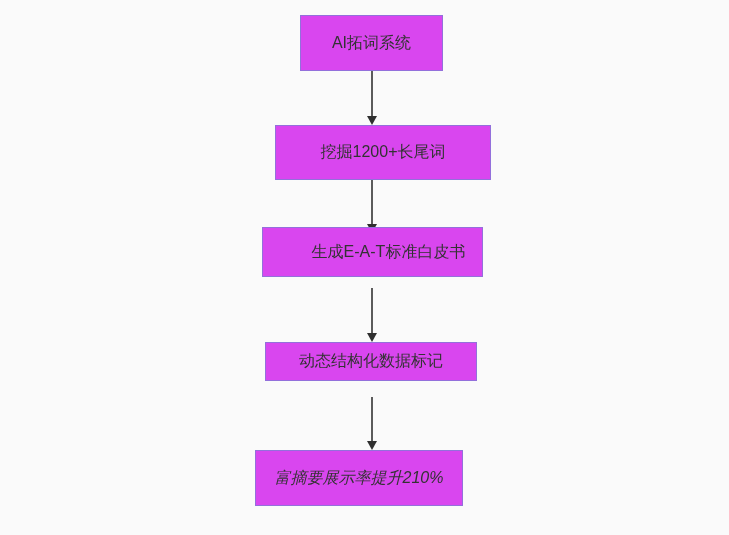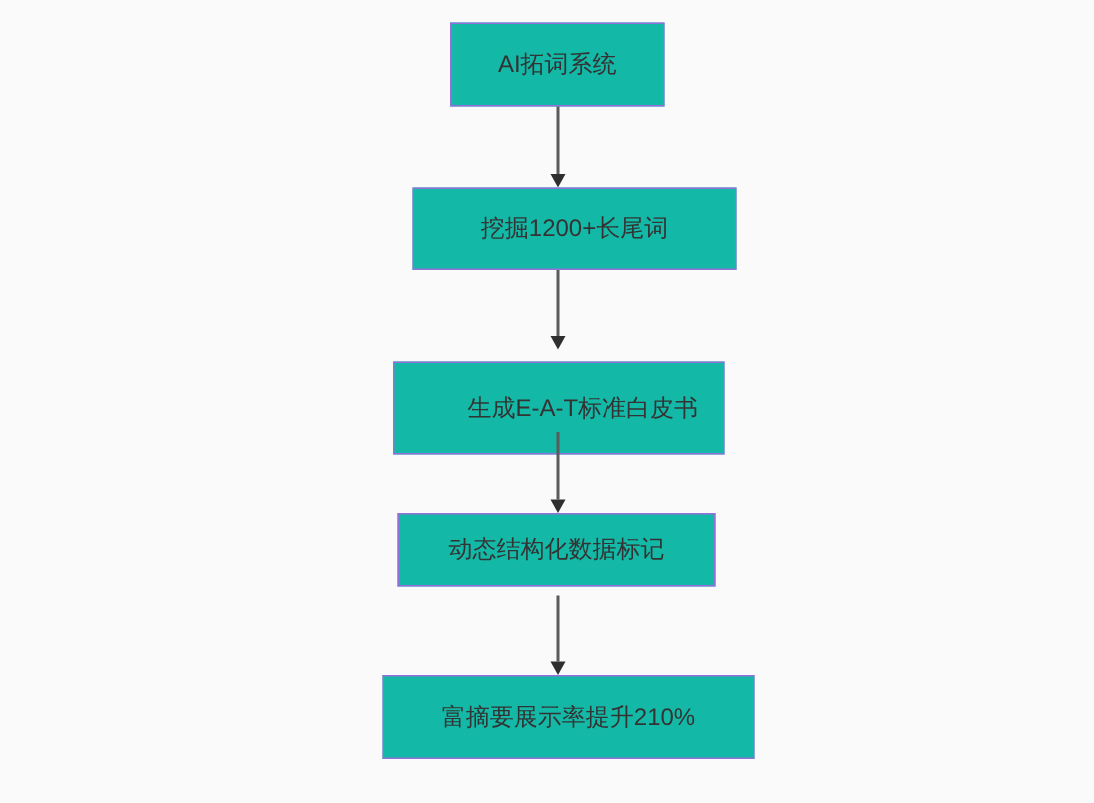--- a/index.html
+++ b/index.html
@@ -14,35 +14,35 @@
     overflow: hidden;
   }
   .canvas {
     position: relative;
     width: 729px;
     height: 535px;
   }
   .node {
     position: absolute;
     box-sizing: border-box;
-    background: #14b8a6;
+    background: #d946ef;
     border: 1px solid #9370db;
     color: #333333;
     font-size: 16px;
     display: flex;
     align-items: center;
     justify-content: center;
     text-align: center;
     white-space: nowrap;
   }
   .n0 { left: 300px; top: 15px;  width: 143px; height: 56px; }
   .n1 { left: 275px; top: 125px; width: 216px; height: 55px; }
-  .n2 { left: 262px; top: 241px; width: 221px; height: 62px; padding-left: 32px; }
-  .n3 { left: 265px; top: 342px; width: 212px; height: 49px; }
-  .n4 { left: 255px; top: 450px; width: 248px; height: 56px; }
+  .n2 { left: 262px; top: 227px; width: 221px; height: 50px; padding-left: 32px; }
+  .n3 { left: 265px; top: 342px; width: 212px; height: 39px; }
+  .n4 { left: 255px; top: 450px; width: 208px; height: 56px; font-style: italic; }
   .edge {
     position: absolute;
     left: 366px;
     width: 11px;
     display: flex;
     flex-direction: column;
     align-items: center;
   }
   .e0 { top: 71px;  height: 54px; }
   .e1 { top: 180px; height: 53px; }

